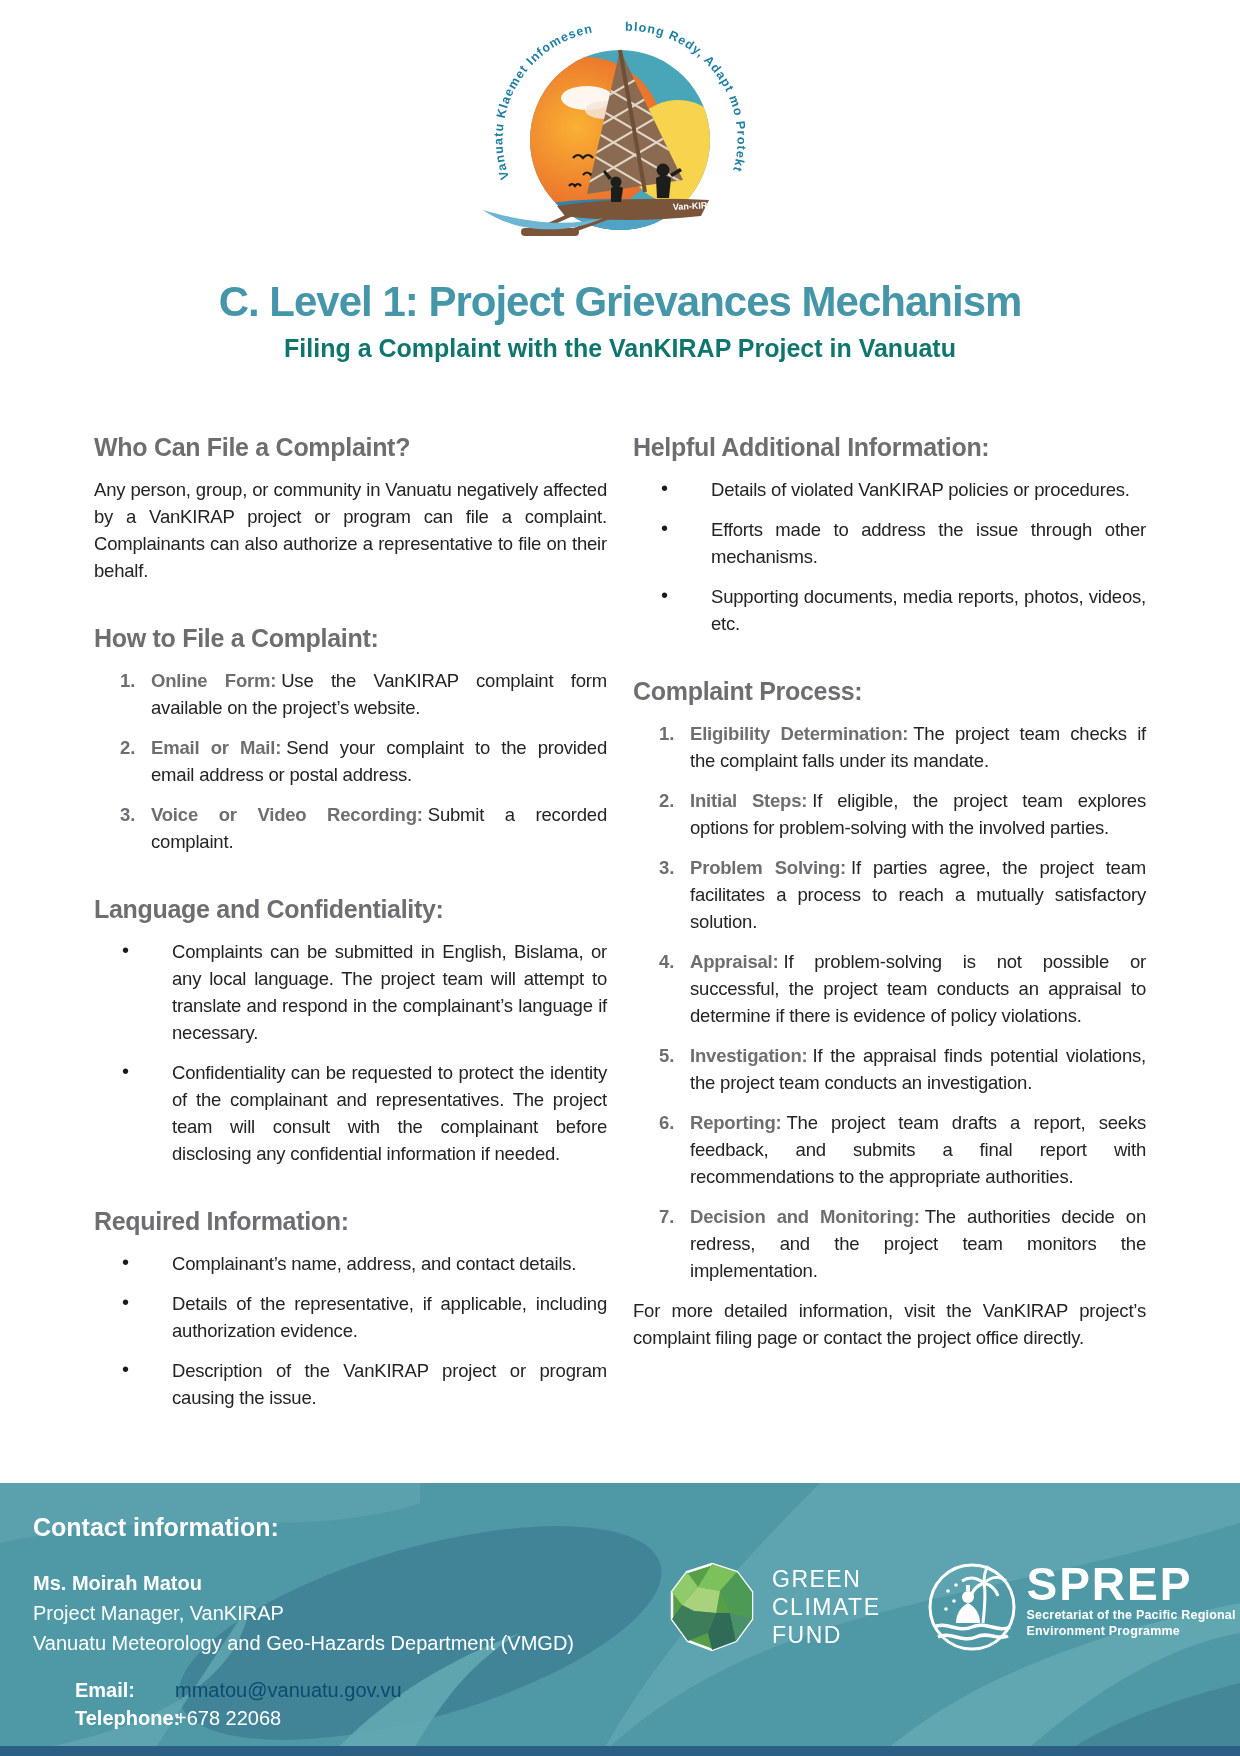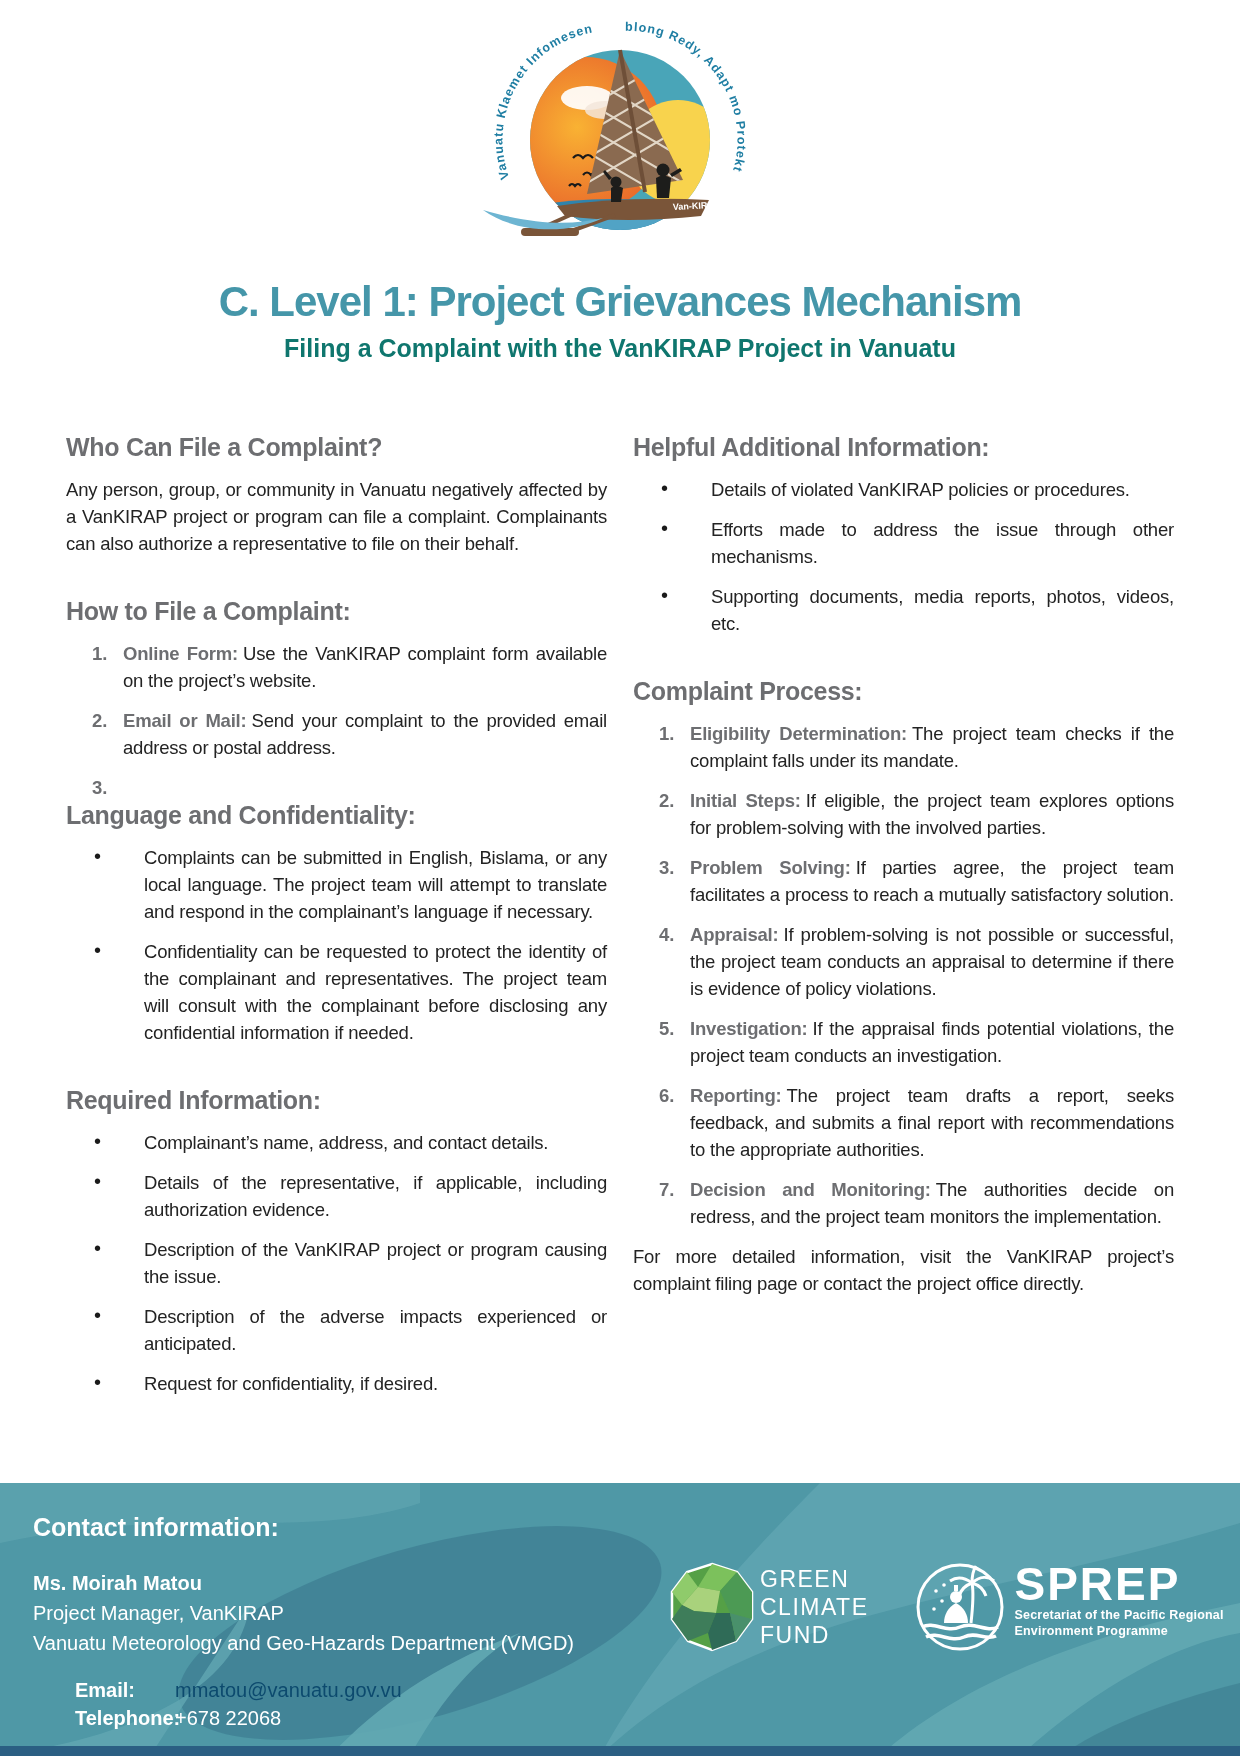--- a/index.html
+++ b/index.html
@@ -5,21 +5,21 @@
   html,body{margin:0;padding:0;background:#fff;}
   .page{position:relative;width:1240px;height:1756px;background:#fff;overflow:hidden;
         font-family:"Liberation Sans",sans-serif;color:#232323;}
   
   .logo-wrap{width:100%;display:flex;justify-content:center;padding-top:10px;}
   
   .title{margin:28px 0 0 0;text-align:center;font-size:42px;font-weight:bold;
          letter-spacing:-1px;color:#4596A9;}
   .subtitle{margin:8px 0 0 0;text-align:center;font-size:25px;font-weight:bold;color:#0f766e;}
   
-  .columns{display:flex;gap:26px;padding:0 66px;margin-top:70px;height:985px;overflow:hidden;}
+  .columns{display:flex;gap:26px;padding:0 94px;margin-top:70px;height:985px;overflow:hidden;}
   .col{flex:1 1 0;min-width:0;}
   h3.sec{font-size:25px;font-weight:bold;color:#6D6E71;margin:40px 0 14px 0;letter-spacing:-0.3px;}
   section:first-child h3.sec{margin-top:0;}
   .body-text,.itext{font-size:18.5px;line-height:27px;letter-spacing:-0.2px;text-align:justify;}
   .body-text{margin:0;}
   .oitem,.bitem{position:relative;margin-bottom:13px;}
   .oitem{padding-left:57px;}
   .bitem{padding-left:78px;}
   .num{position:absolute;left:26px;top:0;font-weight:bold;color:#6D6E71;font-size:18.5px;line-height:27px;}
   .bullet{position:absolute;left:28px;top:-1px;font-size:20px;line-height:27px;color:#1a1a1a;}
@@ -31,21 +31,21 @@
   .footer-bg{position:absolute;inset:0;}
   .footer-inner{position:relative;padding:30px 0 0 33px;}
   .contact-heading{font-size:25px;font-weight:bold;margin:0 0 26px 0;}
   .contact-name{font-size:20px;font-weight:bold;line-height:30px;}
   .contact-line{font-size:20px;line-height:30px;}
   .contact-rows{margin-top:18px;}
   .crow{display:flex;font-size:20px;line-height:28px;margin-left:42px;}
   .clabel{font-weight:bold;width:100px;flex:0 0 100px;}
   .clink{color:#0c4a6e;cursor:pointer;}
   .footer-logos{position:absolute;left:668px;top:78px;display:flex;align-items:center;gap:46px;}
-  .gcf{display:flex;align-items:center;gap:4px;}
+  .gcf{display:flex;align-items:center;gap:16px;}
   .gcf-text div{font-size:23px;letter-spacing:1.5px;line-height:28px;color:#fff;}
   .sprep{display:flex;align-items:flex-start;gap:8px;}
   .sprep-text .big{font-size:46px;font-weight:bold;letter-spacing:2px;line-height:46px;}
   .sprep-text .small{font-size:12.5px;font-weight:bold;line-height:16px;letter-spacing:0.2px;}
   .bottom-strip{position:absolute;left:0;bottom:0;width:100%;height:10px;background:#2B5F83;}
 </style>
 </head>
 <body>
 
 <div class="page">
@@ -139,20 +139,21 @@
         <div class="oitem">
           <span class="num">1.</span>
           <span class="itext"><b class="lead">Online Form:</b><span>Use the VanKIRAP complaint form available on the project’s website.</span></span>
         </div>
         <div class="oitem">
           <span class="num">2.</span>
           <span class="itext"><b class="lead">Email or Mail:</b><span>Send your complaint to the provided email address or postal address.</span></span>
         </div>
         <div class="oitem">
           <span class="num">3.</span>
+          <span class="itext"><b class="lead">Voice or Video Recording:</b><span>Submit a recorded complaint.</span></span>
         </div>
       </section>
 
       <section>
         <h3 class="sec">Language and Confidentiality:</h3>
         <div class="bitem">
           <span class="bullet">•</span>
           <span class="itext">Complaints can be submitted in English, Bislama, or any local language. The project team will attempt to translate and respond in the complainant’s language if necessary.</span>
         </div>
         <div class="bitem">

